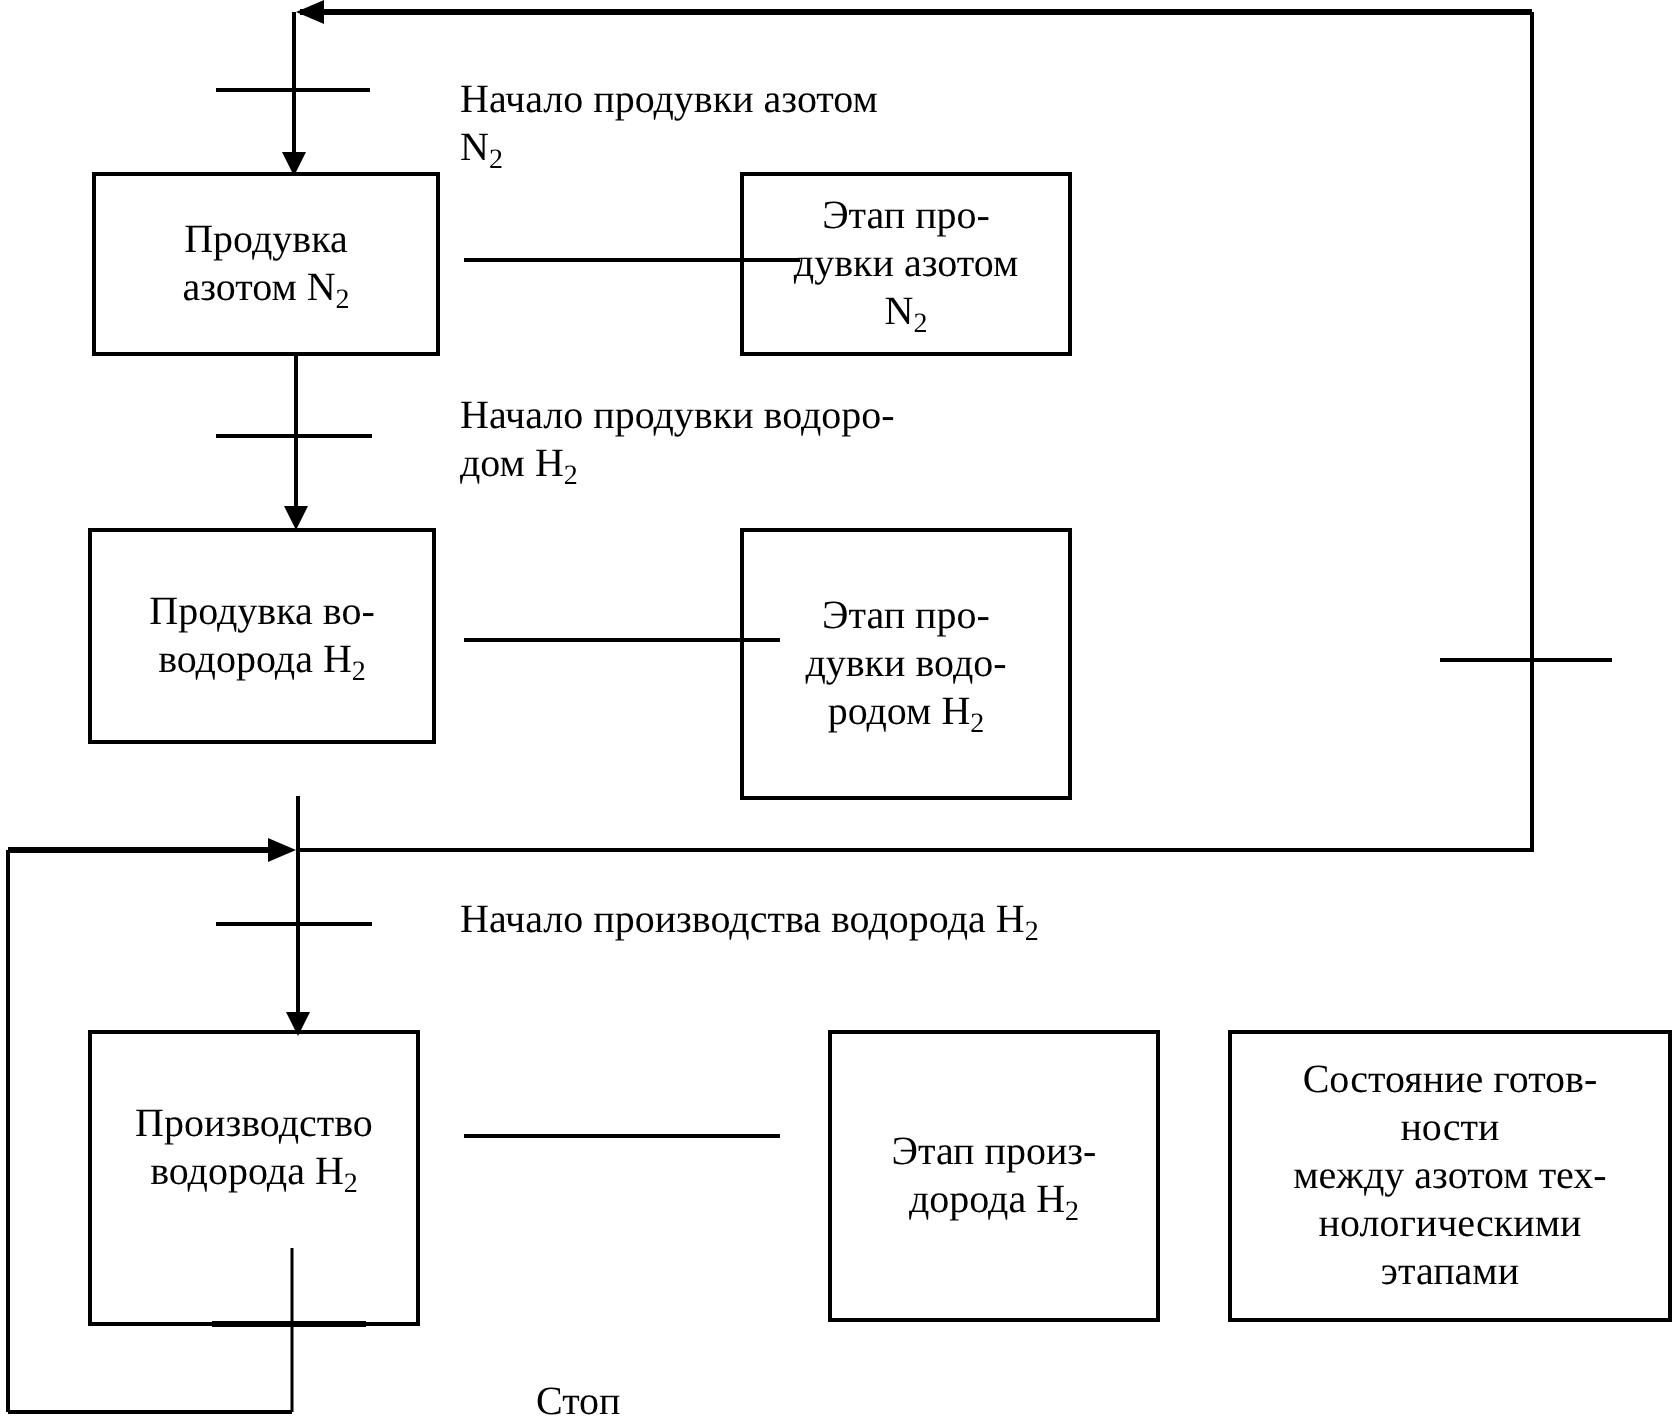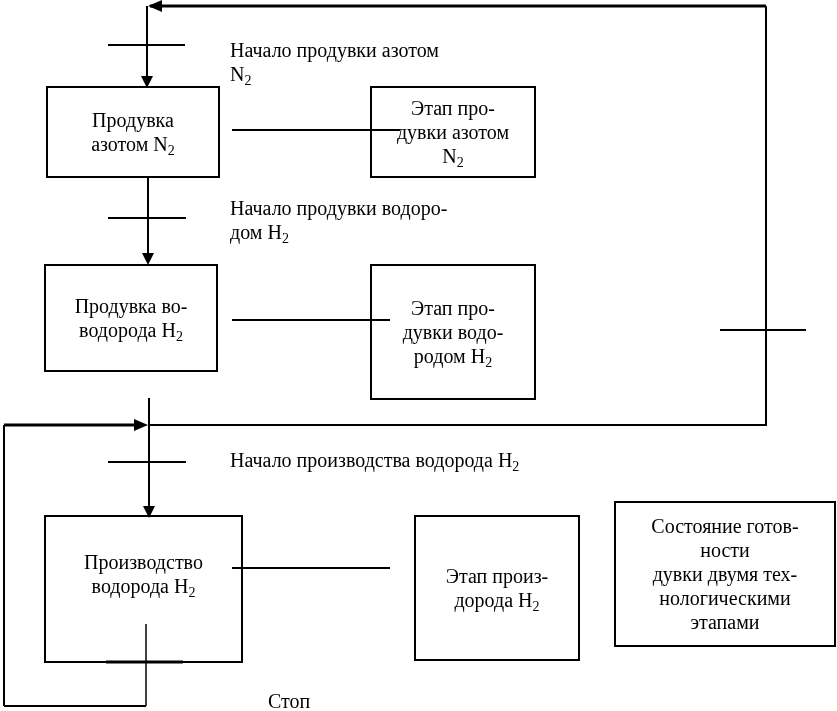--- a/index.html
+++ b/index.html
@@ -58,21 +58,21 @@
     <span class="txt">Продувка</span>
     <span class="txt"><span>азотом N</span><sub>2</sub></span>
   </div>
 </div>
 <div class="box" style="left:44px;top:264px;width:174px;height:108px;">
   <div>
     <span class="txt">Продувка во-</span>
     <span class="txt"><span>водорода H</span><sub>2</sub></span>
   </div>
 </div>
-<div class="box" style="left:44px;top:515px;width:199px;height:148px;">
+<div class="box" style="left:44px;top:515px;width:166px;height:148px;">
   <div style="margin-top:-30px;">
     <span class="txt">Производство</span>
     <span class="txt"><span>водорода H</span><sub>2</sub></span>
   </div>
 </div>
 
 <div class="box" style="left:370px;top:86px;width:166px;height:92px;">
   <div>
     <span class="txt">Этап про-</span>
     <span class="txt">дувки азотом</span>
@@ -86,25 +86,25 @@
     <span class="txt"><span>родом H</span><sub>2</sub></span>
   </div>
 </div>
 <div class="box" style="left:370px;top:515px;width:166px;height:146px;margin-left:44px;">
   <div>
     <span class="txt">Этап произ-</span>
     <span class="txt"><span>дорода H</span><sub>2</sub></span>
   </div>
 </div>
 
-<div class="box" style="left:614px;top:501px;width:222px;height:146px;">
+<div class="box" style="left:614px;top:515px;width:222px;height:146px;">
   <div>
     <span class="txt">Состояние готов-</span>
     <span class="txt">ности</span>
-    <span class="txt">дувки двумя тех-</span>
+    <span class="txt">между азотом тех-</span>
     <span class="txt">нологическими</span>
     <span class="txt">этапами</span>
   </div>
 </div>
 
 <div class="label" style="left:230px;top:38px;">
   <div>Начало продувки азотом</div>
   <div><span>N</span><sub>2</sub></div>
 </div>
 <div class="label" style="left:230px;top:196px;">

